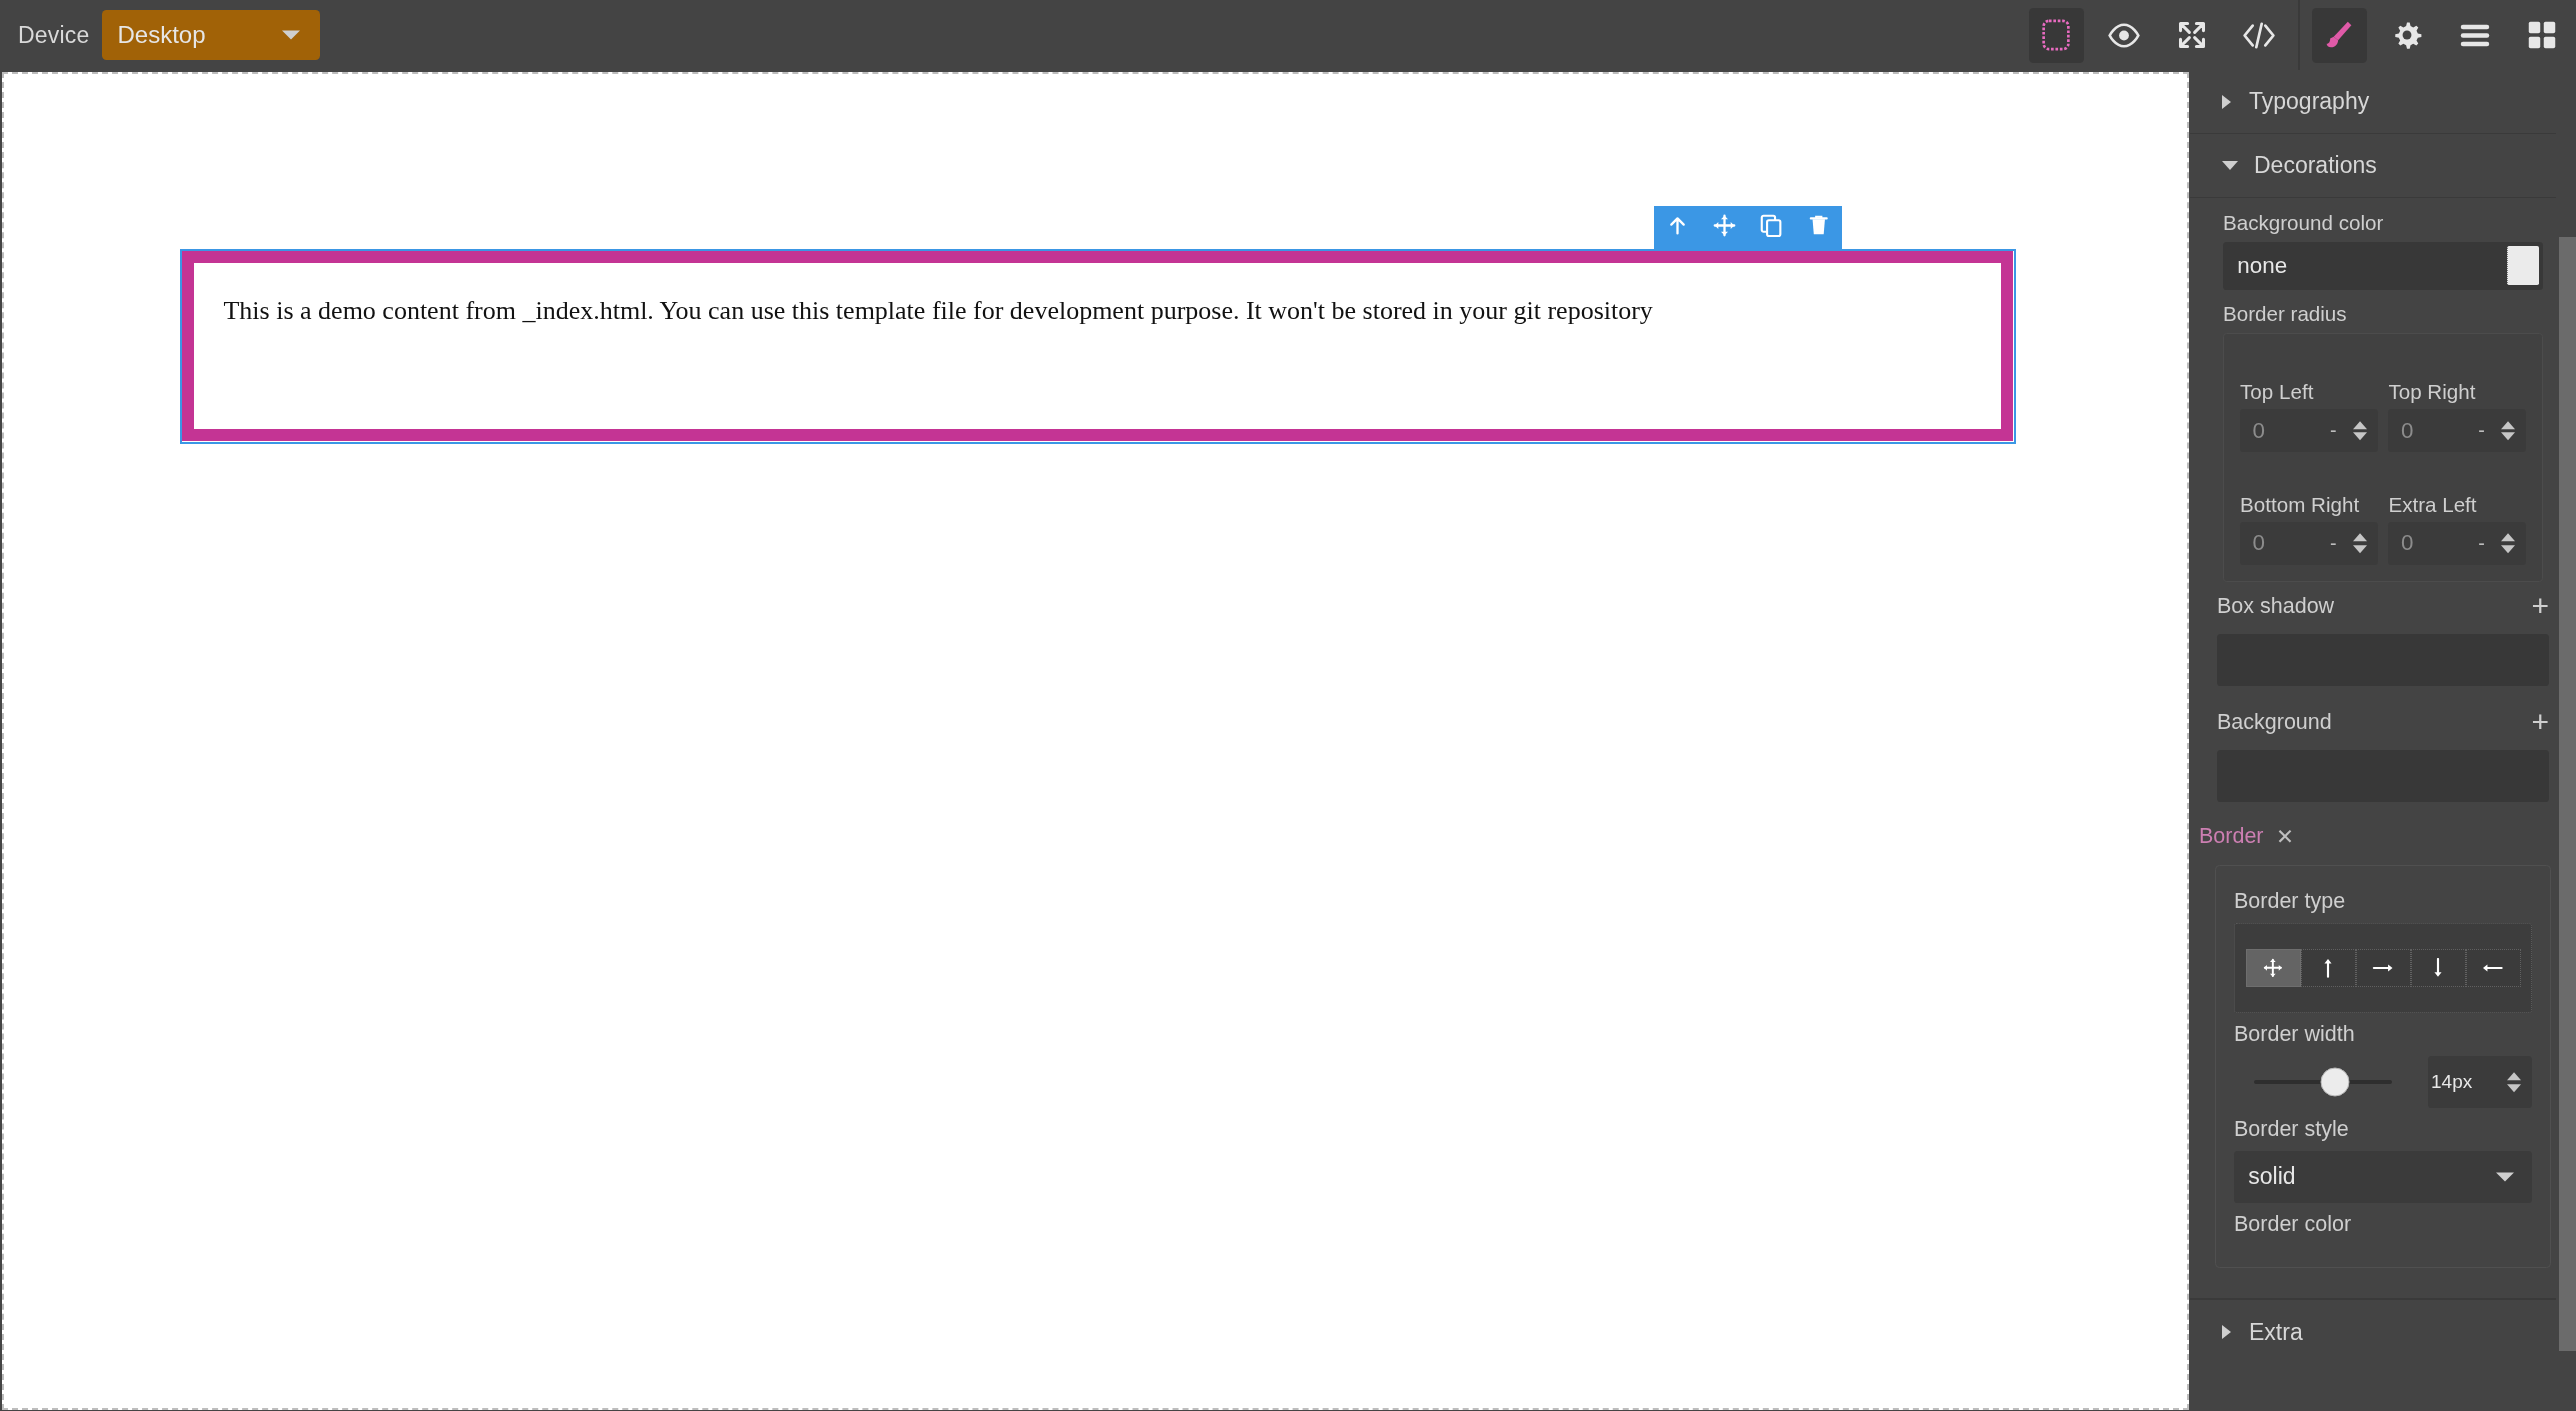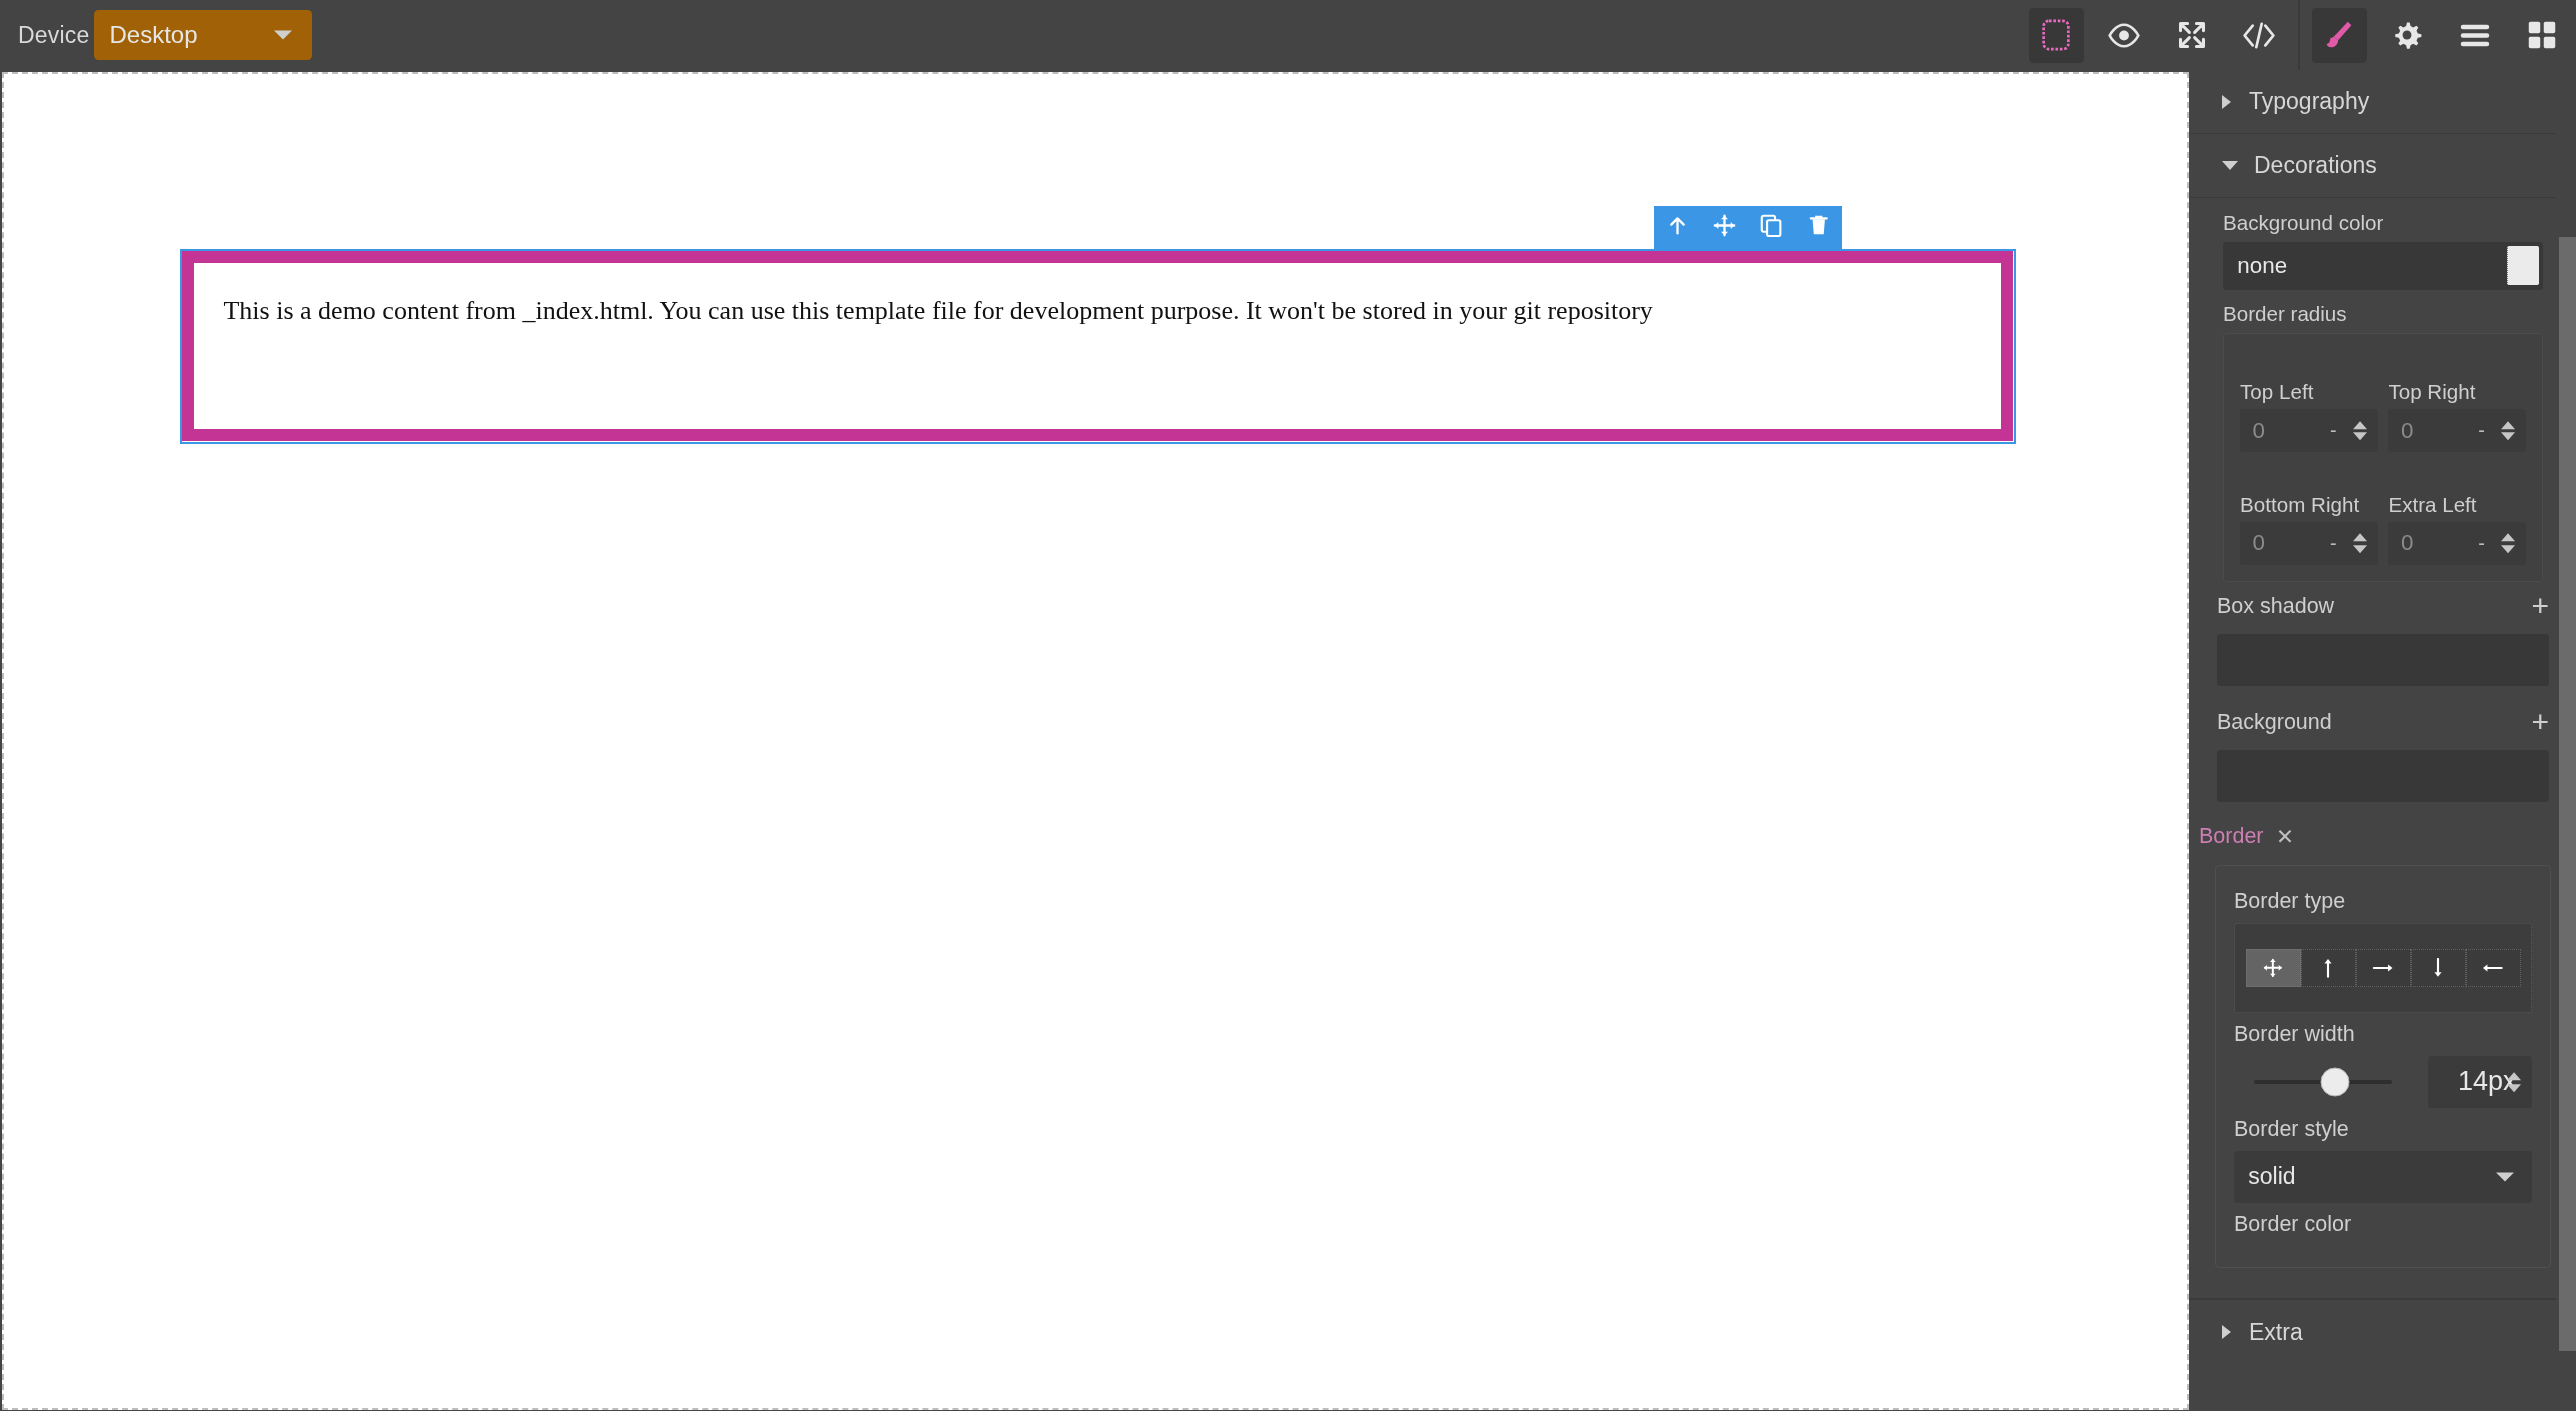--- a/index.html
+++ b/index.html
@@ -11,21 +11,21 @@
   }
   body { position: relative; }
 
   
   #topbar {
     position: absolute; left: 0; top: 0; width: 2576px; height: 70px;
     background: #444444;
     display: flex; align-items: center;
   }
   .device-label {
-    color: #d9d9d9; font-size: 23px; margin-left: 18px; margin-right: 4px;
+    color: #d9d9d9; font-size: 23px; margin-left: 18px; margin-right: 12px;
     letter-spacing: 0.2px;
   }
   .device-select {
     position: relative;
     width: 218px; height: 50px; background: #a16207; border-radius: 4.5px;
     display: flex; align-items: center;
   }
   .device-select .val {
     color: #e6e6e6; font-size: 24px; margin-left: 16px;
   }
@@ -204,21 +204,21 @@
   .slider-track { width: 100%; height: 4.5px; background: #2e2e2e; border-radius: 2.7px; }
   .slider-thumb {
     position: absolute; left: 57%; top: 50%; transform: translate(-50%, -50%);
     width: 29px; height: 29px; border-radius: 50%;
     background: #ececec; border: 0.9px solid #b6b6b6;
   }
   .num-box {
     position: relative; width: 104px; height: 52px; background: #3b3b3b;
     border-radius: 3.6px; display: flex; align-items: center;
   }
-  .num-box .nv { color: #e8e8e8; font-size: 27px; margin-left: 30px; }
+  .num-box .nv { color: #e8e8e8; font-size: 19px; margin-left: 3px; }
   .num-box .arrows {
     position: absolute; right: 10.7px; top: 50%; transform: translateY(-50%);
     display: flex; flex-direction: column; align-items: center;
   }
   .num-box .arrows .up {
     width: 0; height: 0; border-left: 7.2px solid transparent; border-right: 7.2px solid transparent;
     border-bottom: 8px solid #c6c6c6; margin-bottom: 3.6px;
   }
   .num-box .arrows .dn {
     width: 0; height: 0; border-left: 7.2px solid transparent; border-right: 7.2px solid transparent;

